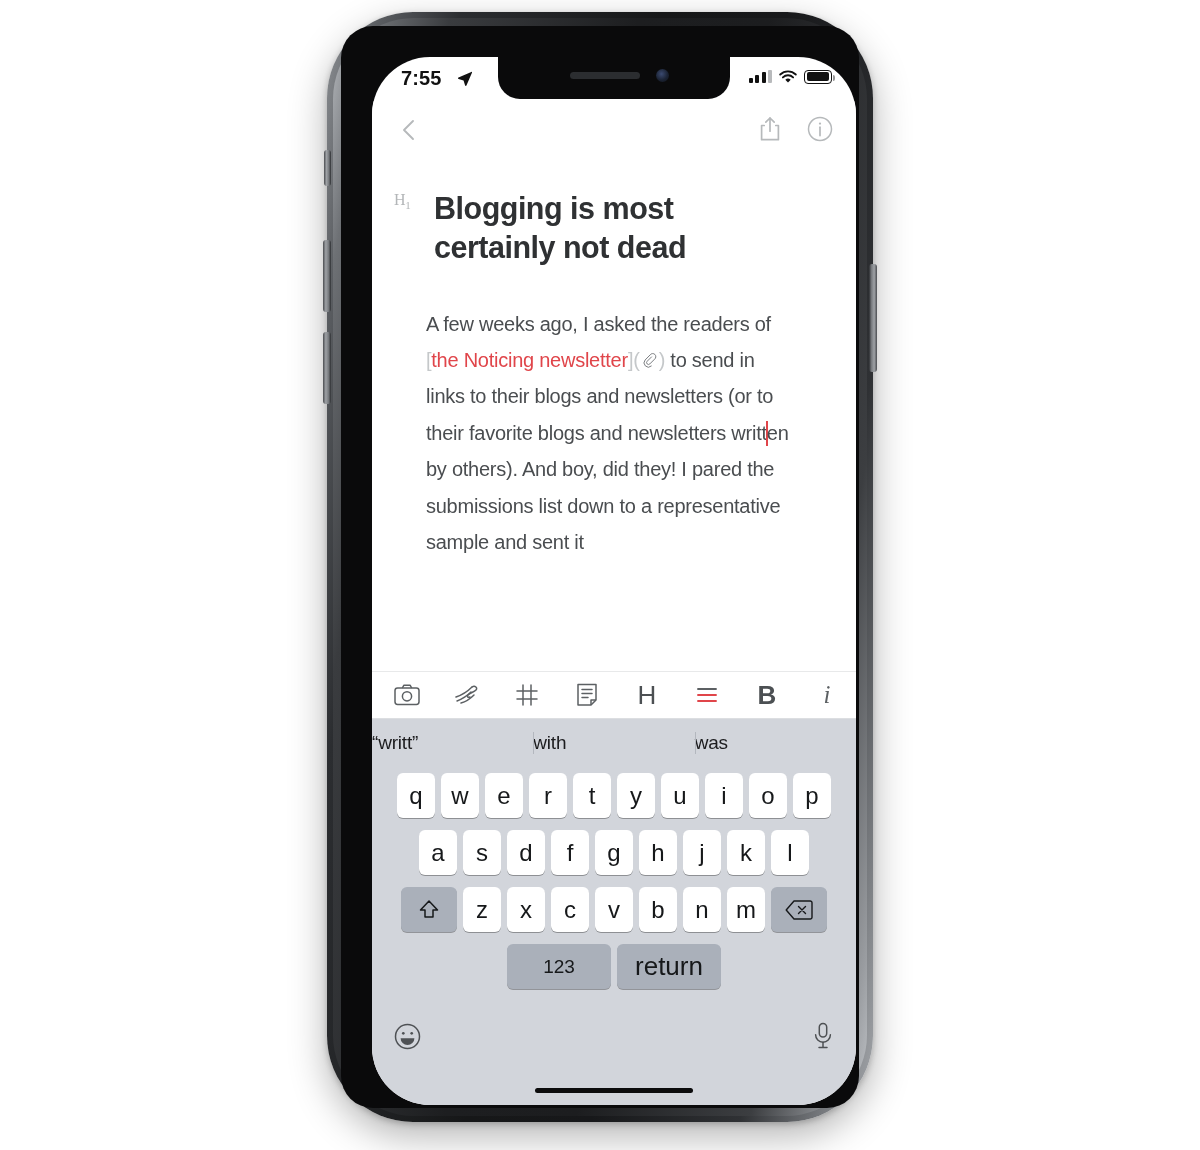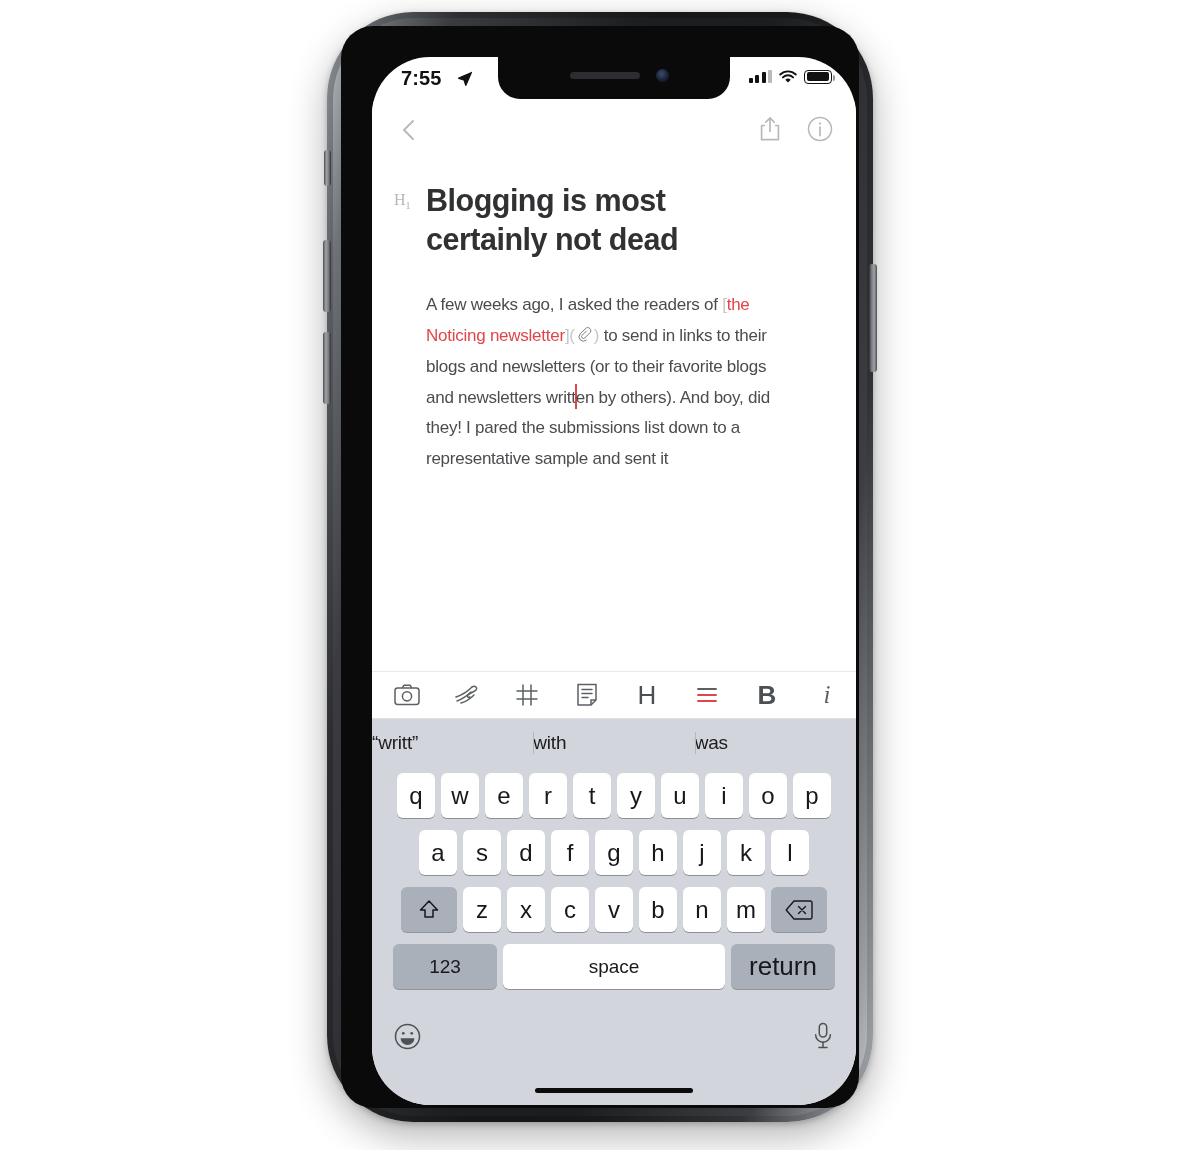--- a/index.html
+++ b/index.html
@@ -190,21 +190,21 @@
     position: absolute;
     left: 22px; top: 32px;
     color: #b3b6b8;
     font-size: 16px;
     font-weight: 400;
     letter-spacing: -0.2px;
     font-family: Liberation Serif, serif;
   }
   .h1-marker sub { font-size: 11px; }
   .note-title {
-    margin: 0;
+    margin: 8px;
     padding-left: 24px;
     font-size: 30.5px;
     line-height: 1.29;
     font-weight: 600;
     color: #2f3133;
     letter-spacing: -0.5px;
     max-width: 310px;
   }
   .tag-row {
     padding: 14px 0 0 54px;
@@ -214,21 +214,21 @@
     background: #a7b0b1;
     color: #ffffff;
     font-size: 18px;
     line-height: 1;
     padding: 9px 15px 11px 15px;
     border-radius: 17px;
     letter-spacing: -0.1px;
   }
   .note-text {
     padding: 30px 30px 0 54px;
-    font-size: 17px;
+    font-size: 20px;
     line-height: 1.82;
     color: #4a4d50;
     letter-spacing: -0.25px;
     max-width: 372px;
     position: relative;
   }
   .md-bracket { color: #c5c8ca; }
   .md-link    { color: #e0454a; }
   .link-chip  { color: #6c6f72; }
   .caret {
@@ -540,21 +540,20 @@
             <div class="key wide-fn">
               <svg width="28" height="22" viewBox="0 0 28 22">
                 <path d="M9 2h16.2a1.8 1.8 0 0 1 1.8 1.8v14.4a1.8 1.8 0 0 1-1.8 1.8H9L1.2 11z" stroke="#16181a" stroke-width="1.4" fill="none" stroke-linejoin="round"></path>
                 <path d="M13.5 7.5l7 7M20.5 7.5l-7 7" stroke="#16181a" stroke-width="1.4" stroke-linecap="round"></path>
               </svg>
             </div>
           </div>
 
           <div class="krow r4">
             <div class="key k123">123</div>
-            <div class="key kspace">space</div>
             <div class="key kreturn">return</div>
           </div>
 
           <div class="kb-bottom">
             <div>
               <svg width="27" height="27" viewBox="0 0 27 27">
                 <circle cx="13.5" cy="13.5" r="12" stroke="#4e5154" stroke-width="1.5" fill="none"></circle>
                 <circle cx="9.3" cy="10.3" r="1.35" fill="#4e5154"></circle>
                 <circle cx="17.7" cy="10.3" r="1.35" fill="#4e5154"></circle>
                 <path d="M6.6 15.2h13.8a6.9 6.9 0 0 1-13.8 0z" fill="#4e5154"></path>

